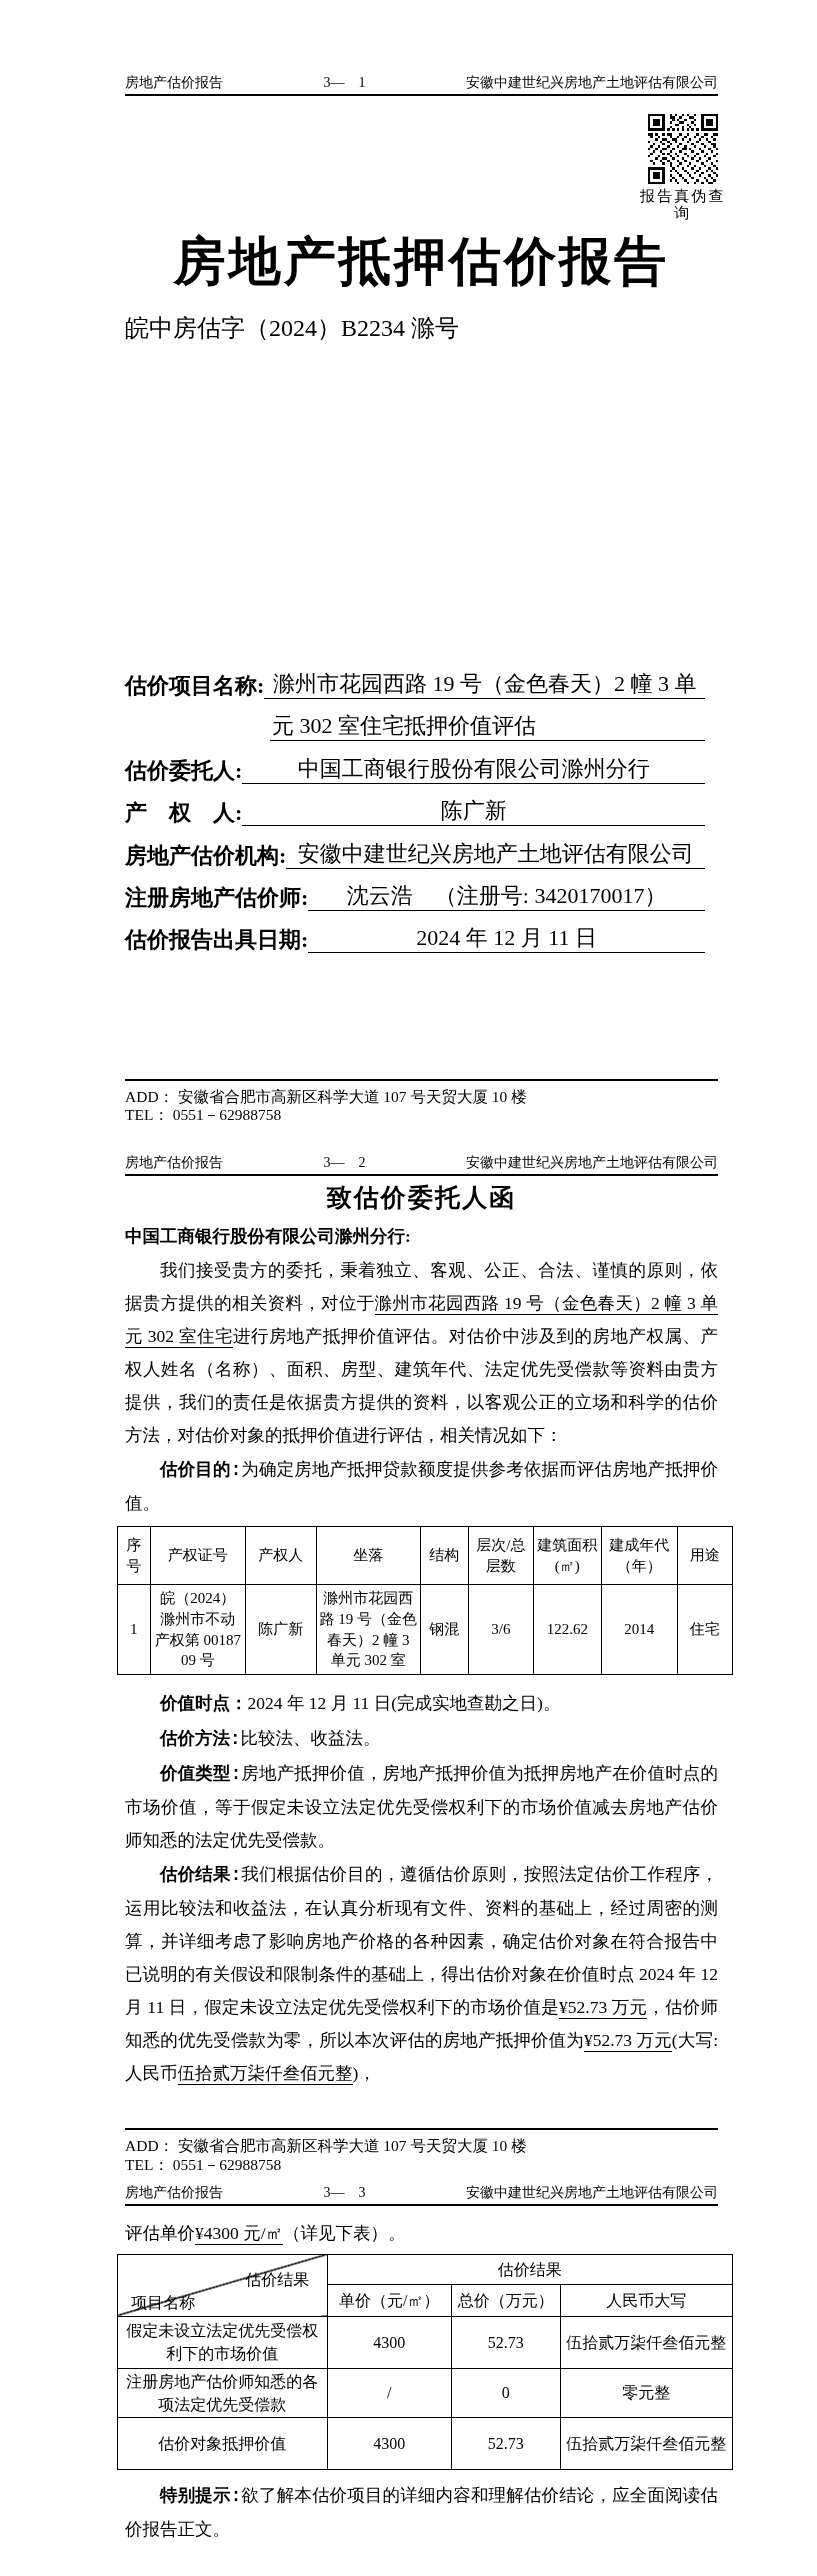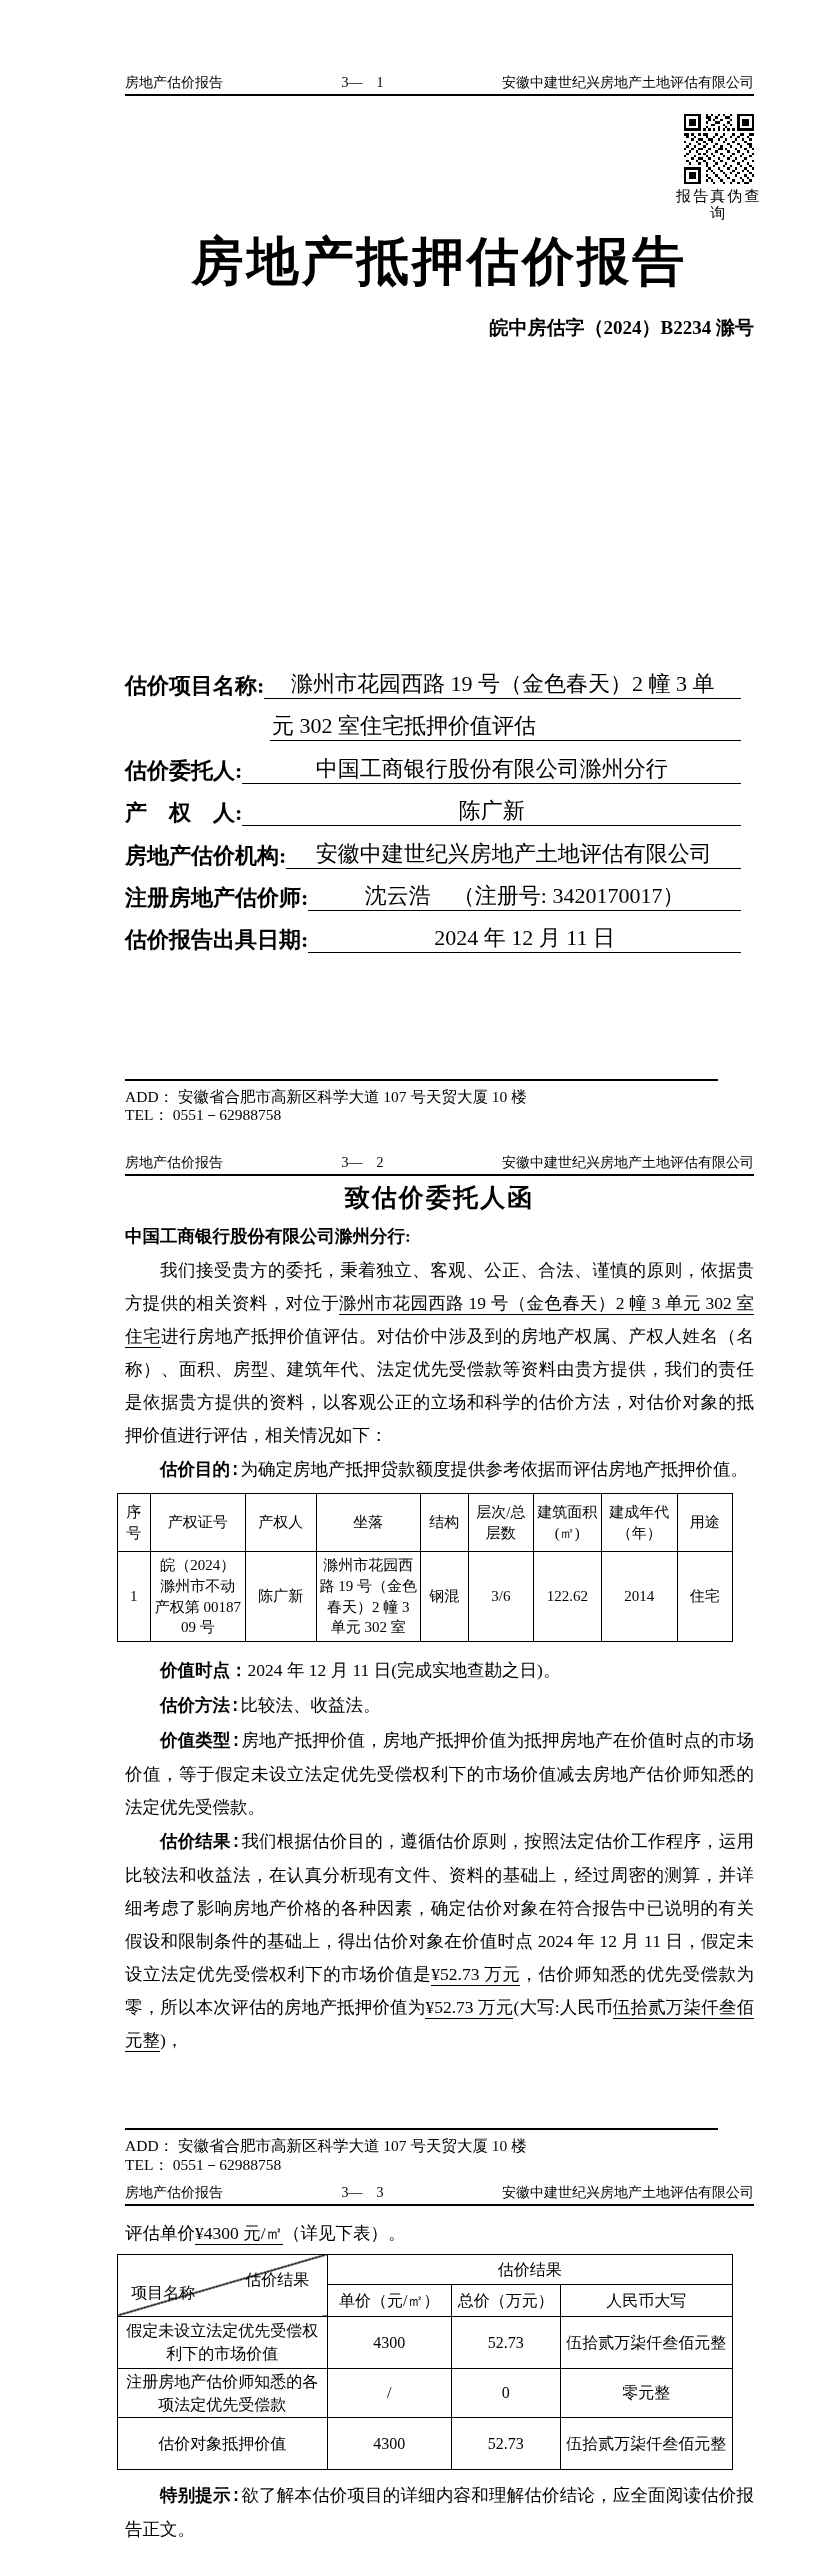--- a/index.html
+++ b/index.html
@@ -1,19 +1,19 @@
 <!DOCTYPE html>
 <html style="font-size:8.2px"><head>
 <meta charset="utf-8">
 <style>
   html,body{margin:0;padding:0;background:#fff;}
   body{font-family:"Liberation Serif","DejaVu Serif",serif;color:#000;
        width:818px;}
   .page{position:relative;width:818px;overflow:hidden;background:#fff;
-        padding-left:125px;padding-right:64px;box-sizing:border-box;}
+        padding-left:125px;padding-right:100px;box-sizing:border-box;}
   #p1{height:1133px;}
   #p2{height:1048px;}
   #p3{height:1118px;}
 
   
   .pghead{display:flex;justify-content:space-between;align-items:flex-end;
           font-size:14px;line-height:15.5px;padding-bottom:3.6px;
           border-bottom:2.1px solid #000;}
   #p1 .pghead{margin-top:75px;}
   #p2 .pghead{margin-top:21.6px;}
@@ -28,22 +28,22 @@
   #p2 .pgfoot{bottom:6.7px;}
 
   
   .qr-wrap{margin-top:17.5px;display:flex;flex-direction:column;
            align-items:flex-end;}
   .qr{width:70px;height:70px;margin-right:0px;}
   .qr-cap{font-size:15px;line-height:17.5px;margin-top:4.1px;letter-spacing:2.1px;
           text-align:center;width:93px;margin-right:-11.3px;}
   .cover-title{margin:10.3px 0 0 0;font-size:52px;line-height:58px;
                font-weight:bold;text-align:center;letter-spacing:3.1px;}
-  .doc-no{margin-top:23px;font-size:19px;line-height:28px;font-weight:bold;
-          text-align:right;}
+  .doc-no{margin-top:23px;font-size:24px;line-height:28px;font-weight:normal;
+          text-align:left;}
   .fields{margin-top:329px;font-size:22px;}
   .frow{display:flex;align-items:flex-end;height:28px;margin-bottom:14.4px;
         padding-right:13px;justify-content:space-between;}
   .flabel{font-weight:bold;white-space:nowrap;line-height:26px;}
   .fval{flex:1;border-bottom:1.5px solid #000;text-align:center;
         line-height:26px;padding-bottom:1px;white-space:nowrap;}
   .frow.cont{margin-left:145px;}
   .frow.cont .fval{text-align:left;padding-left:2.1px;}
 
   
@@ -76,21 +76,21 @@
   table.t2 tr.gh{height:30px;}
   table.t2 tr.sh{height:32px;}
   table.t2 tr.rA{height:52px;}
   table.t2 tr.rB{height:49px;}
   table.t2 tr.rC{height:52px;}
   td.diag{position:relative;padding:0;
     background:linear-gradient(to bottom right,
       transparent calc(50% - 1px),#000 calc(50% - 0.5px),
       #000 calc(50% + 0.5px),transparent calc(50% + 1px));}
   td.diag .dtr{position:absolute;top:13.4px;right:17.5px;}
-  td.diag .dbl{position:absolute;bottom:12px;left:13.4px;}
+  td.diag .dbl{position:absolute;bottom:2px;left:13.4px;}
 </style>
 </head>
 <body>
 
 <section class="page" id="p1">
   <header class="pghead">
     <span>房地产估价报告</span>
     <span class="ph-center">3—    1</span>
     <span>安徽中建世纪兴房地产土地评估有限公司</span>
   </header>

